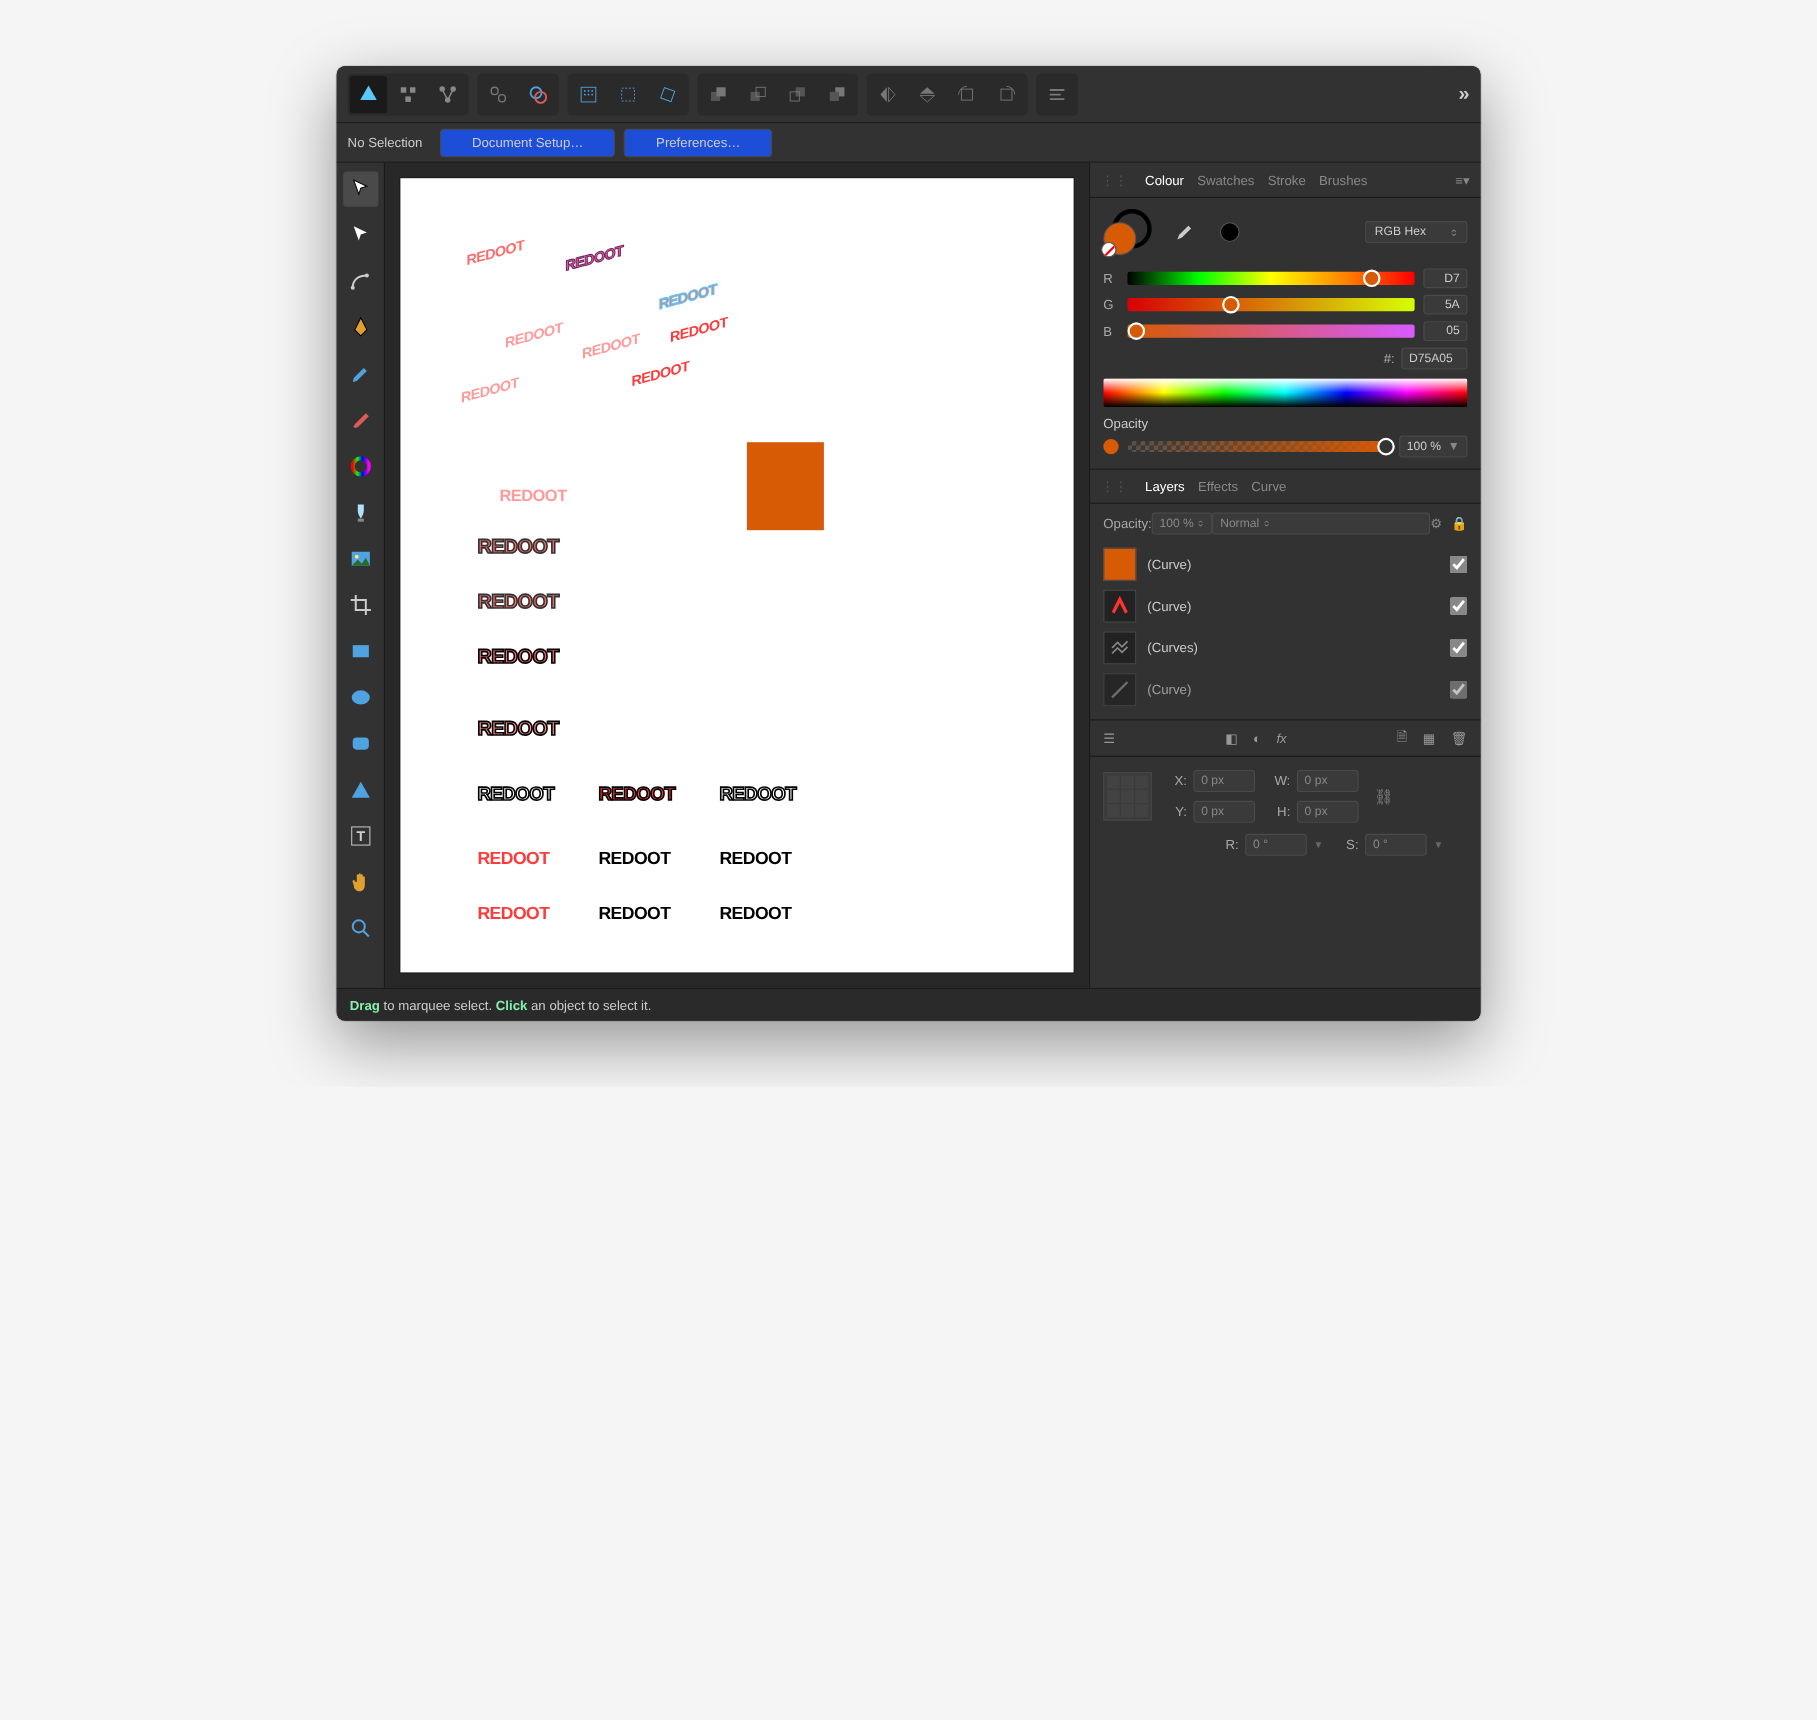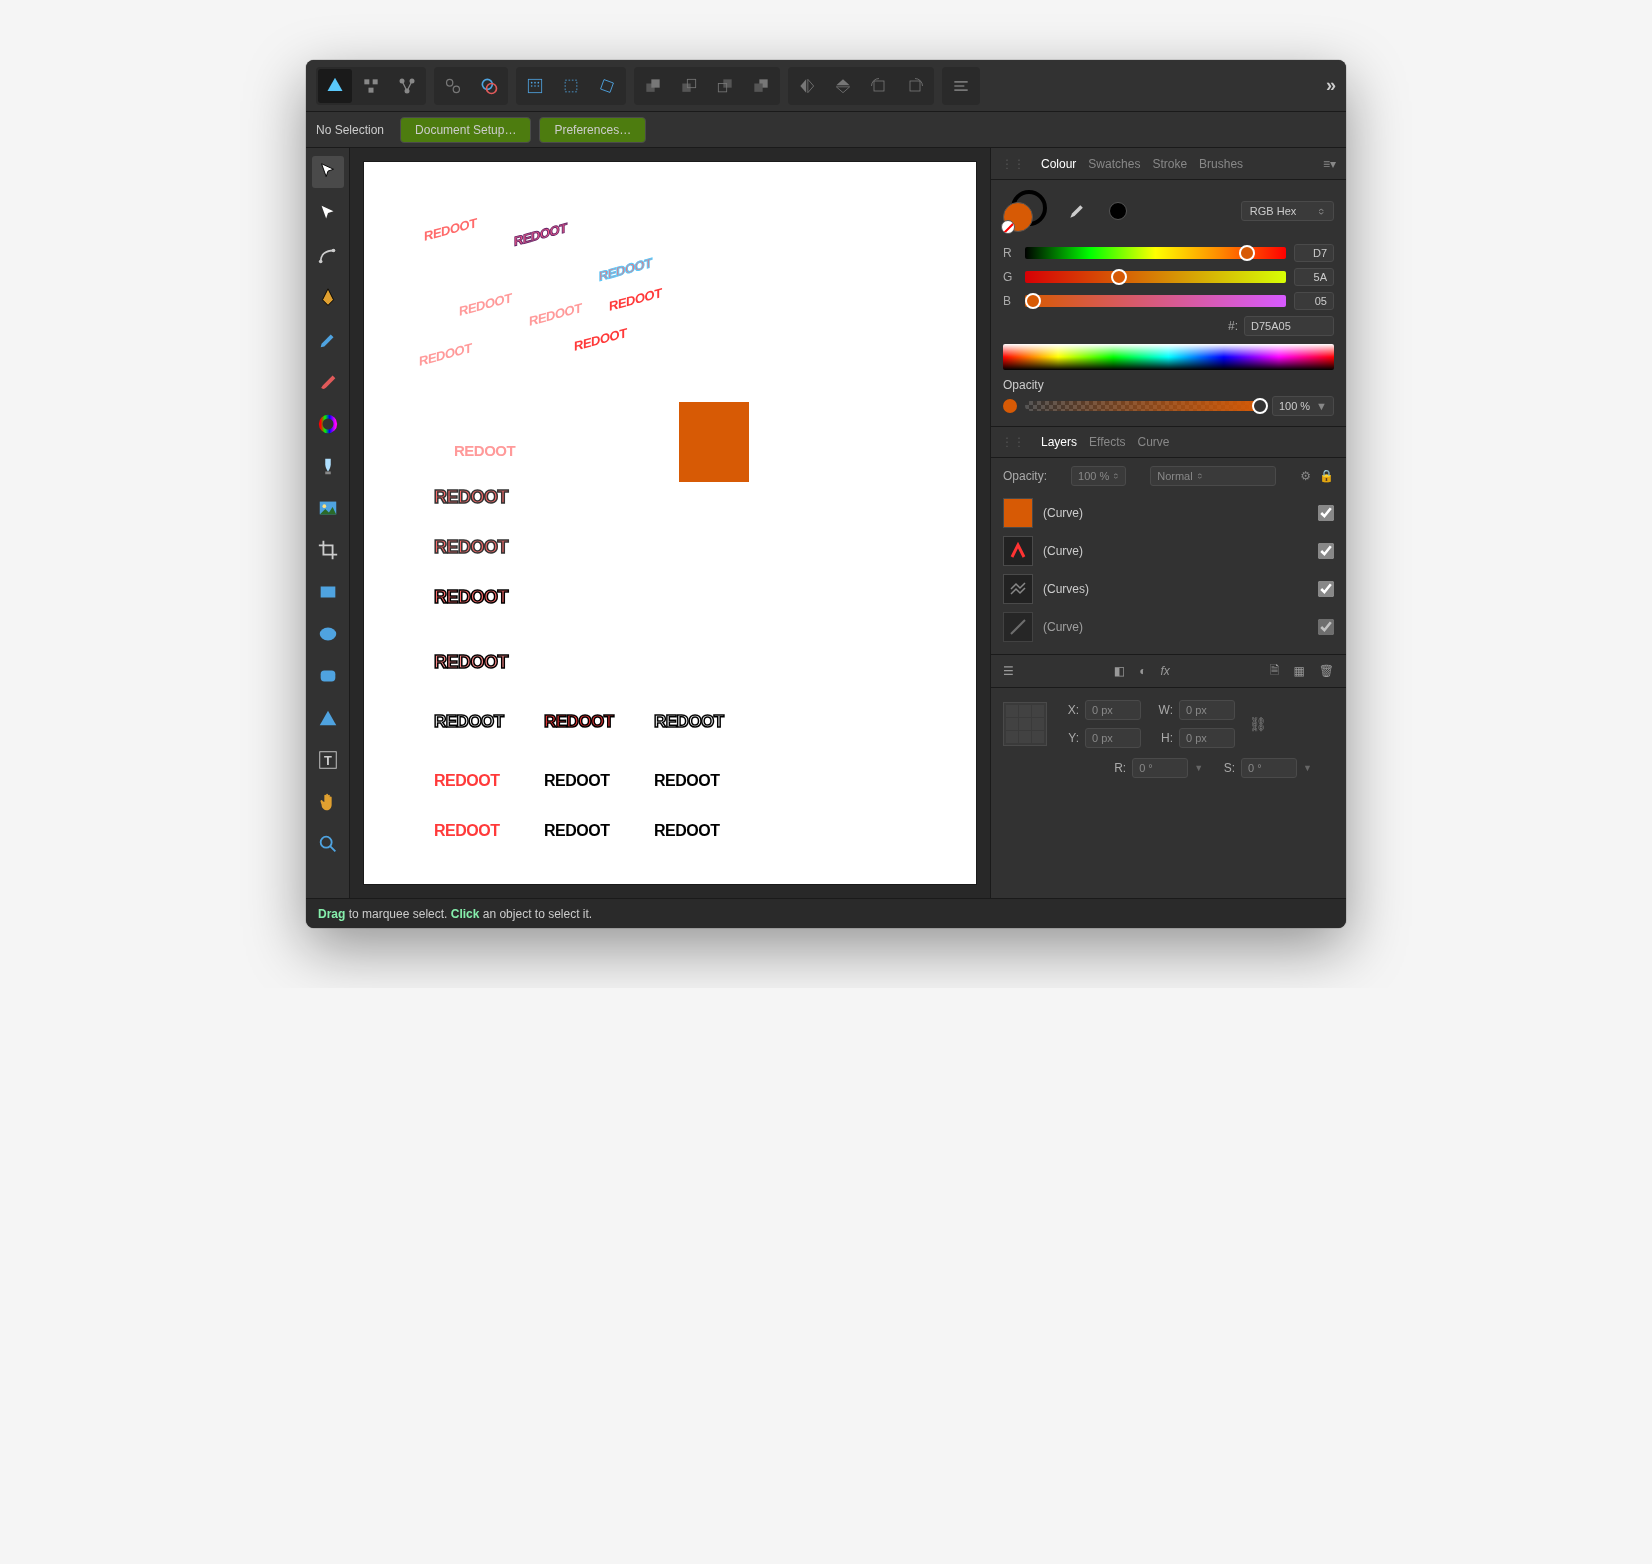--- a/index.html
+++ b/index.html
@@ -10,21 +10,21 @@
 .dot { width:12px; height:12px; border-radius:50%; }
 .dot.r{background:#ff5f57}.dot.y{background:#ffbd2e}.dot.g{background:#28ca42}
 .title { position:absolute; left:0; right:0; text-align:center; color:#ccc; font-size:13px; font-weight:500; pointer-events:none; }
 .toolbar { height:52px; background:#323232; display:flex; align-items:center; padding:0 10px; gap:8px; border-bottom:1px solid #1a1a1a; }
 .tbgroup { display:flex; gap:2px; background:#2a2a2a; border-radius:4px; padding:2px; }
 .tbbtn { width:34px; height:34px; display:flex; align-items:center; justify-content:center; border-radius:3px; cursor:pointer; }
 .tbbtn.active { background:#1a1a1a; }
 .tbbtn svg { width:20px; height:20px; }
 .more { margin-left:auto; color:#ccc; font-size:18px; font-weight:bold; }
 .contextbar { height:36px; background:#323232; display:flex; align-items:center; padding:0 10px; gap:8px; border-bottom:1px solid #1a1a1a; }
-.pill { color:#ccc; font-size:12px; padding:5px 14px; background:#4d7c0f; border-radius:4px; cursor:pointer; border:1px solid #4a4a4a; }
+.pill { color:#ccc; font-size:12px; padding:5px 28px; background:#1d4ed8; border-radius:4px; cursor:pointer; border:1px solid #4a4a4a; }
 .nosel { color:#ccc; font-size:12px; padding-right:8px; }
 .body { display:flex; height:750px; }
 .toolrail { width:44px; background:#323232; padding:8px 6px; display:flex; flex-direction:column; gap:10px; border-right:1px solid #1a1a1a; }
 .tool { width:32px; height:32px; display:flex; align-items:center; justify-content:center; cursor:pointer; border-radius:3px; }
 .tool.active { background:#4a4a4a; }
 .tool svg { width:22px; height:22px; }
 .canvas-wrap { flex:1; background:#282828; overflow:hidden; padding:14px; }
 .canvas { width:100%; height:100%; background:#fff; box-shadow:0 0 0 1px #1a1a1a; position:relative; overflow:hidden; }
 .artbit { position:absolute; font-family:Arial,sans-serif; font-weight:900; font-size:13px; letter-spacing:-0.5px; white-space:nowrap; }
 .swatch-rect { position:absolute; background:#d75a05; }
@@ -48,34 +48,34 @@
 .slider-row { display:flex; align-items:center; gap:8px; margin-bottom:6px; }
 .slider-row .lab { width:14px; color:#aaa; }
 .slider-track { flex:1; height:12px; border-radius:2px; position:relative; }
 .slider-track.r { background:linear-gradient(90deg,#000,#0f0 25%,#ff0 50%,#f80 75%,#f00); }
 .slider-track.g { background:linear-gradient(90deg,#d70005,#d7ff05); }
 .slider-track.b { background:linear-gradient(90deg,#d75a00,#d75aff); }
 .slider-thumb { position:absolute; top:-2px; width:16px; height:16px; border-radius:50%; border:2px solid #fff; }
 .slider-val { width:40px; background:#3a3a3a; border:1px solid #4a4a4a; color:#ccc; font-size:11px; padding:2px 6px; border-radius:3px; text-align:right; }
 .hex-row { display:flex; justify-content:flex-end; align-items:center; gap:6px; margin:6px 0 8px; }
 .hex-row .lab { color:#aaa; }
-.hex-row input { width:90px; background:#3a3a3a; border:1px solid #4a4a4a; color:#ccc; font-size:11px; padding:3px 6px; border-radius:3px; }
+.hex-row input { width:60px; background:#3a3a3a; border:1px solid #4a4a4a; color:#ccc; font-size:11px; padding:3px 6px; border-radius:3px; }
 .spectrum { height:26px; margin:4px 0 8px; border-radius:2px; background:
   linear-gradient(to bottom,rgba(255,255,255,1),rgba(255,255,255,0) 50%,rgba(0,0,0,0) 50%,rgba(0,0,0,1)),
   linear-gradient(to right,#f00,#ff0,#0f0,#0ff,#00f,#f0f,#f00); }
 .opacity-row { display:flex; align-items:center; gap:8px; margin-top:4px; }
 .opacity-track { flex:1; height:10px; border-radius:5px; position:relative;
   background-image:linear-gradient(45deg,#555 25%,transparent 25%,transparent 75%,#555 75%),linear-gradient(45deg,#555 25%,transparent 25%,transparent 75%,#555 75%);
   background-size:8px 8px; background-position:0 0,4px 4px; background-color:#333; }
 .opacity-track .overlay{ position:absolute; inset:0; border-radius:5px; background:linear-gradient(90deg,transparent,#d75a05); }
 .opacity-thumb { position:absolute; right:-4px; top:-3px; width:16px; height:16px; border-radius:50%; border:2px solid #fff; background:#333;}
 .opacity-chip { width:14px; height:14px; border-radius:50%; background:#d75a05; }
 .opacity-val { background:#3a3a3a; border:1px solid #4a4a4a; color:#ccc; font-size:11px; padding:3px 6px; border-radius:3px; display:flex; gap:6px; }
 .layers-body { padding:8px 12px; }
-.layer-top { display:flex; align-items:center; gap:24px; margin-bottom:8px; }
+.layer-top { display:flex; align-items:center; gap:0; margin-bottom:8px; }
 .layer-top .lab { color:#aaa; }
 .select-small { background:#3a3a3a; border:1px solid #4a4a4a; color:#888; font-size:11px; padding:3px 6px; border-radius:3px; display:flex; align-items:center; gap:4px;}
 .select-small::after { content:"‹›"; transform:rotate(90deg); font-size:9px;}
 .layer-top .icons { margin-left:auto; display:flex; gap:8px; color:#888; }
 .layer-list { display:flex; flex-direction:column; }
 .layer-item { display:flex; align-items:center; gap:10px; padding:4px 0; }
 .layer-thumb { width:30px; height:30px; background:#222; border:1px solid #4a4a4a; display:flex; align-items:center; justify-content:center; }
 .layer-thumb.orange { background:#d75a05; }
 .layer-name { flex:1; color:#ccc; font-size:12px; }
 .layer-check { width:16px; height:16px; accent-color:#888; }

